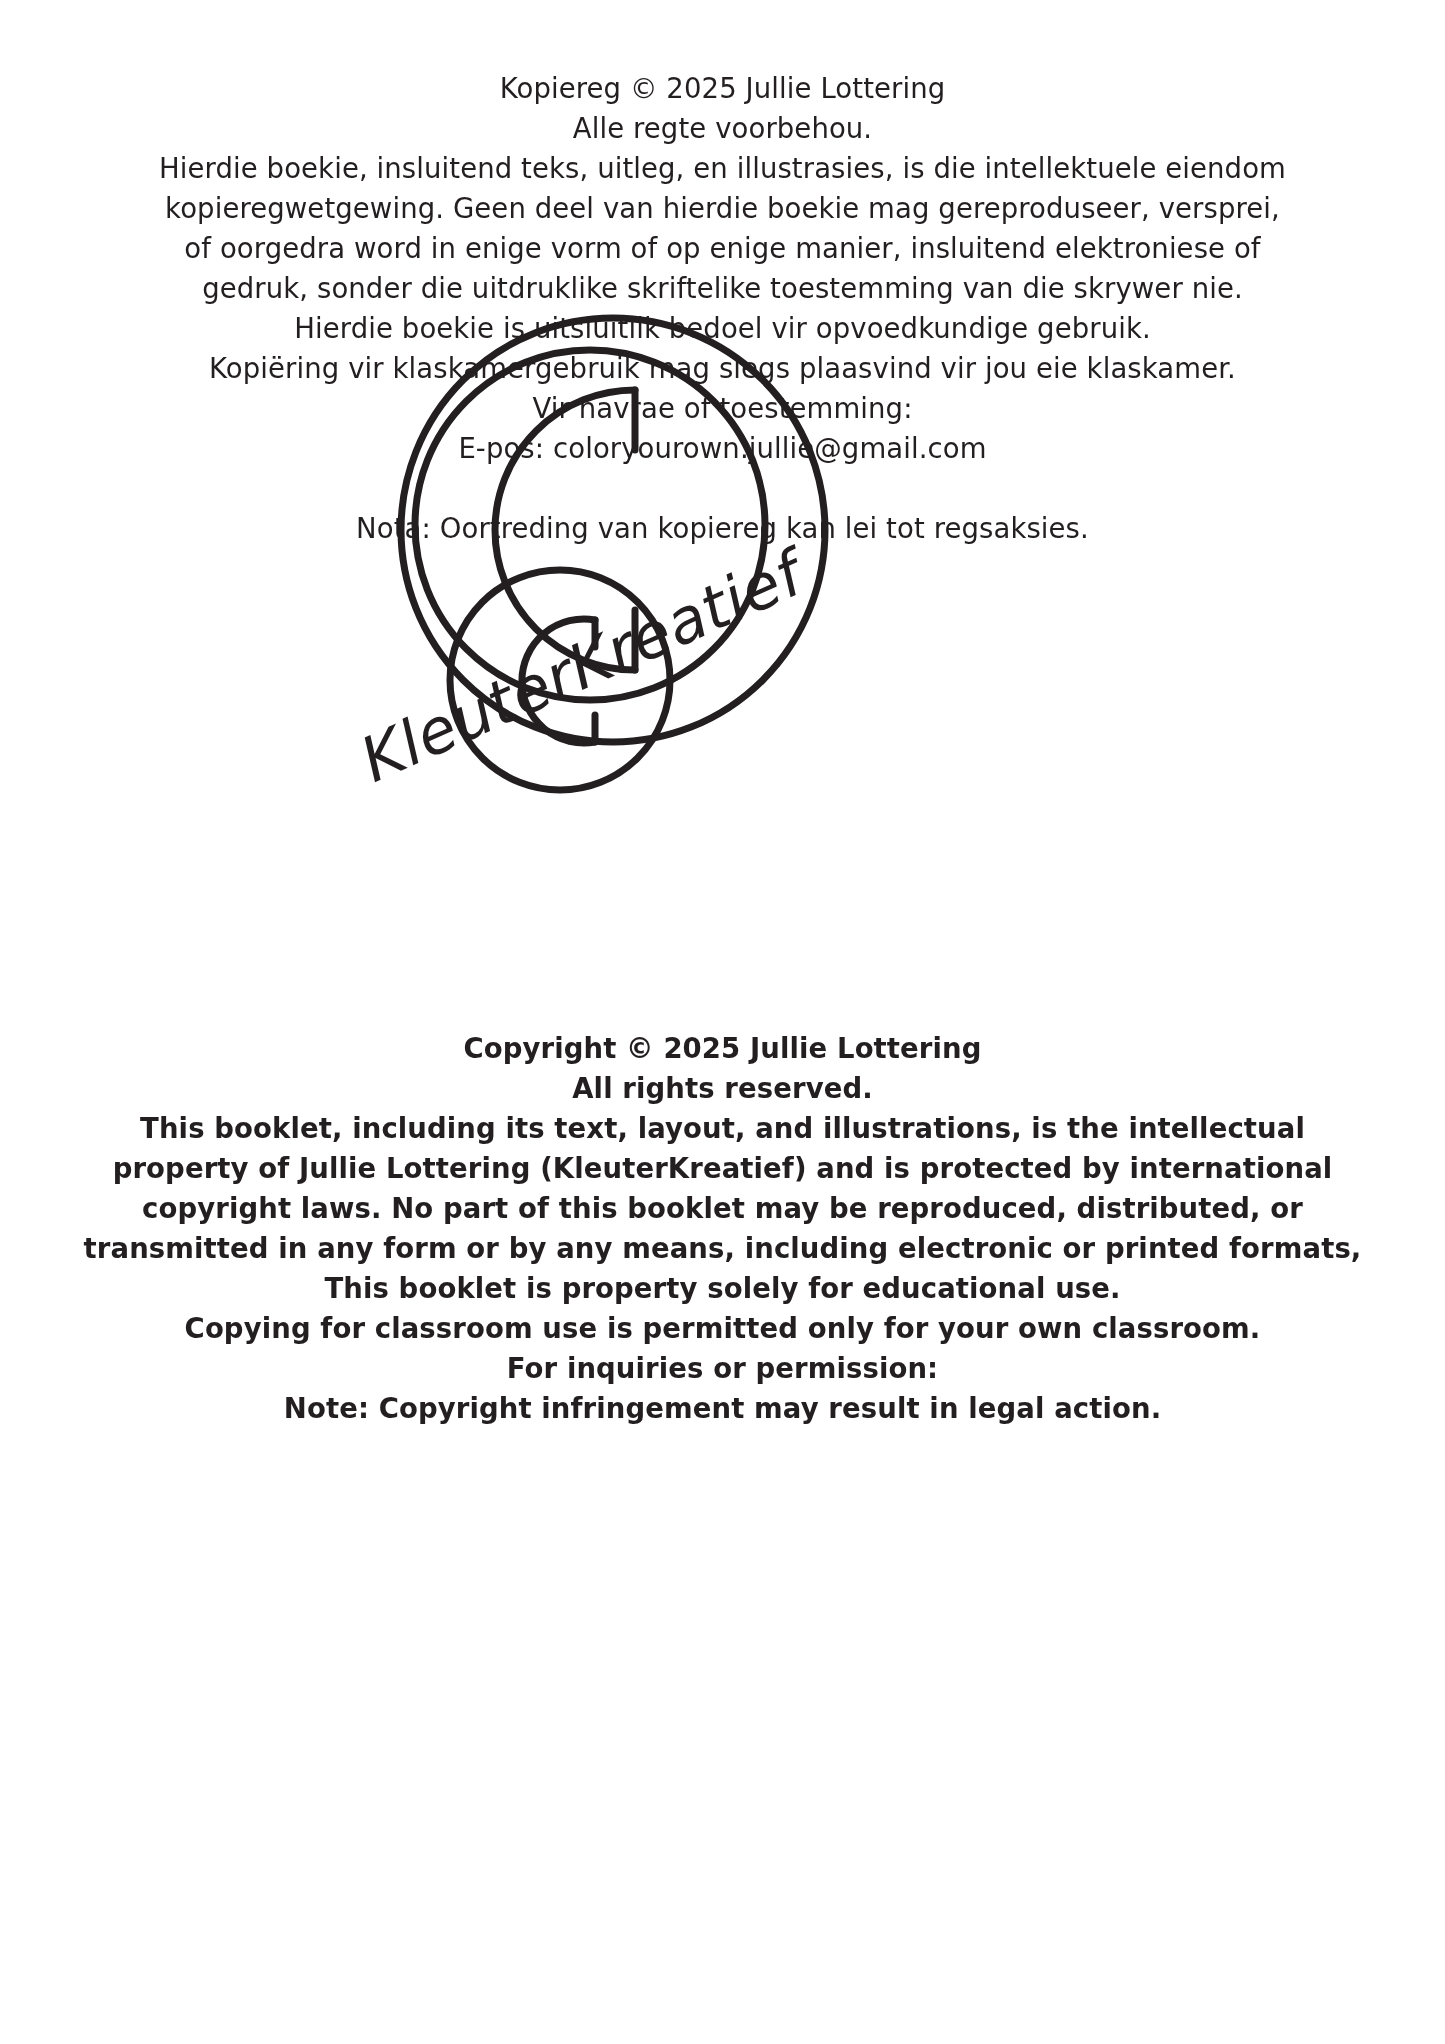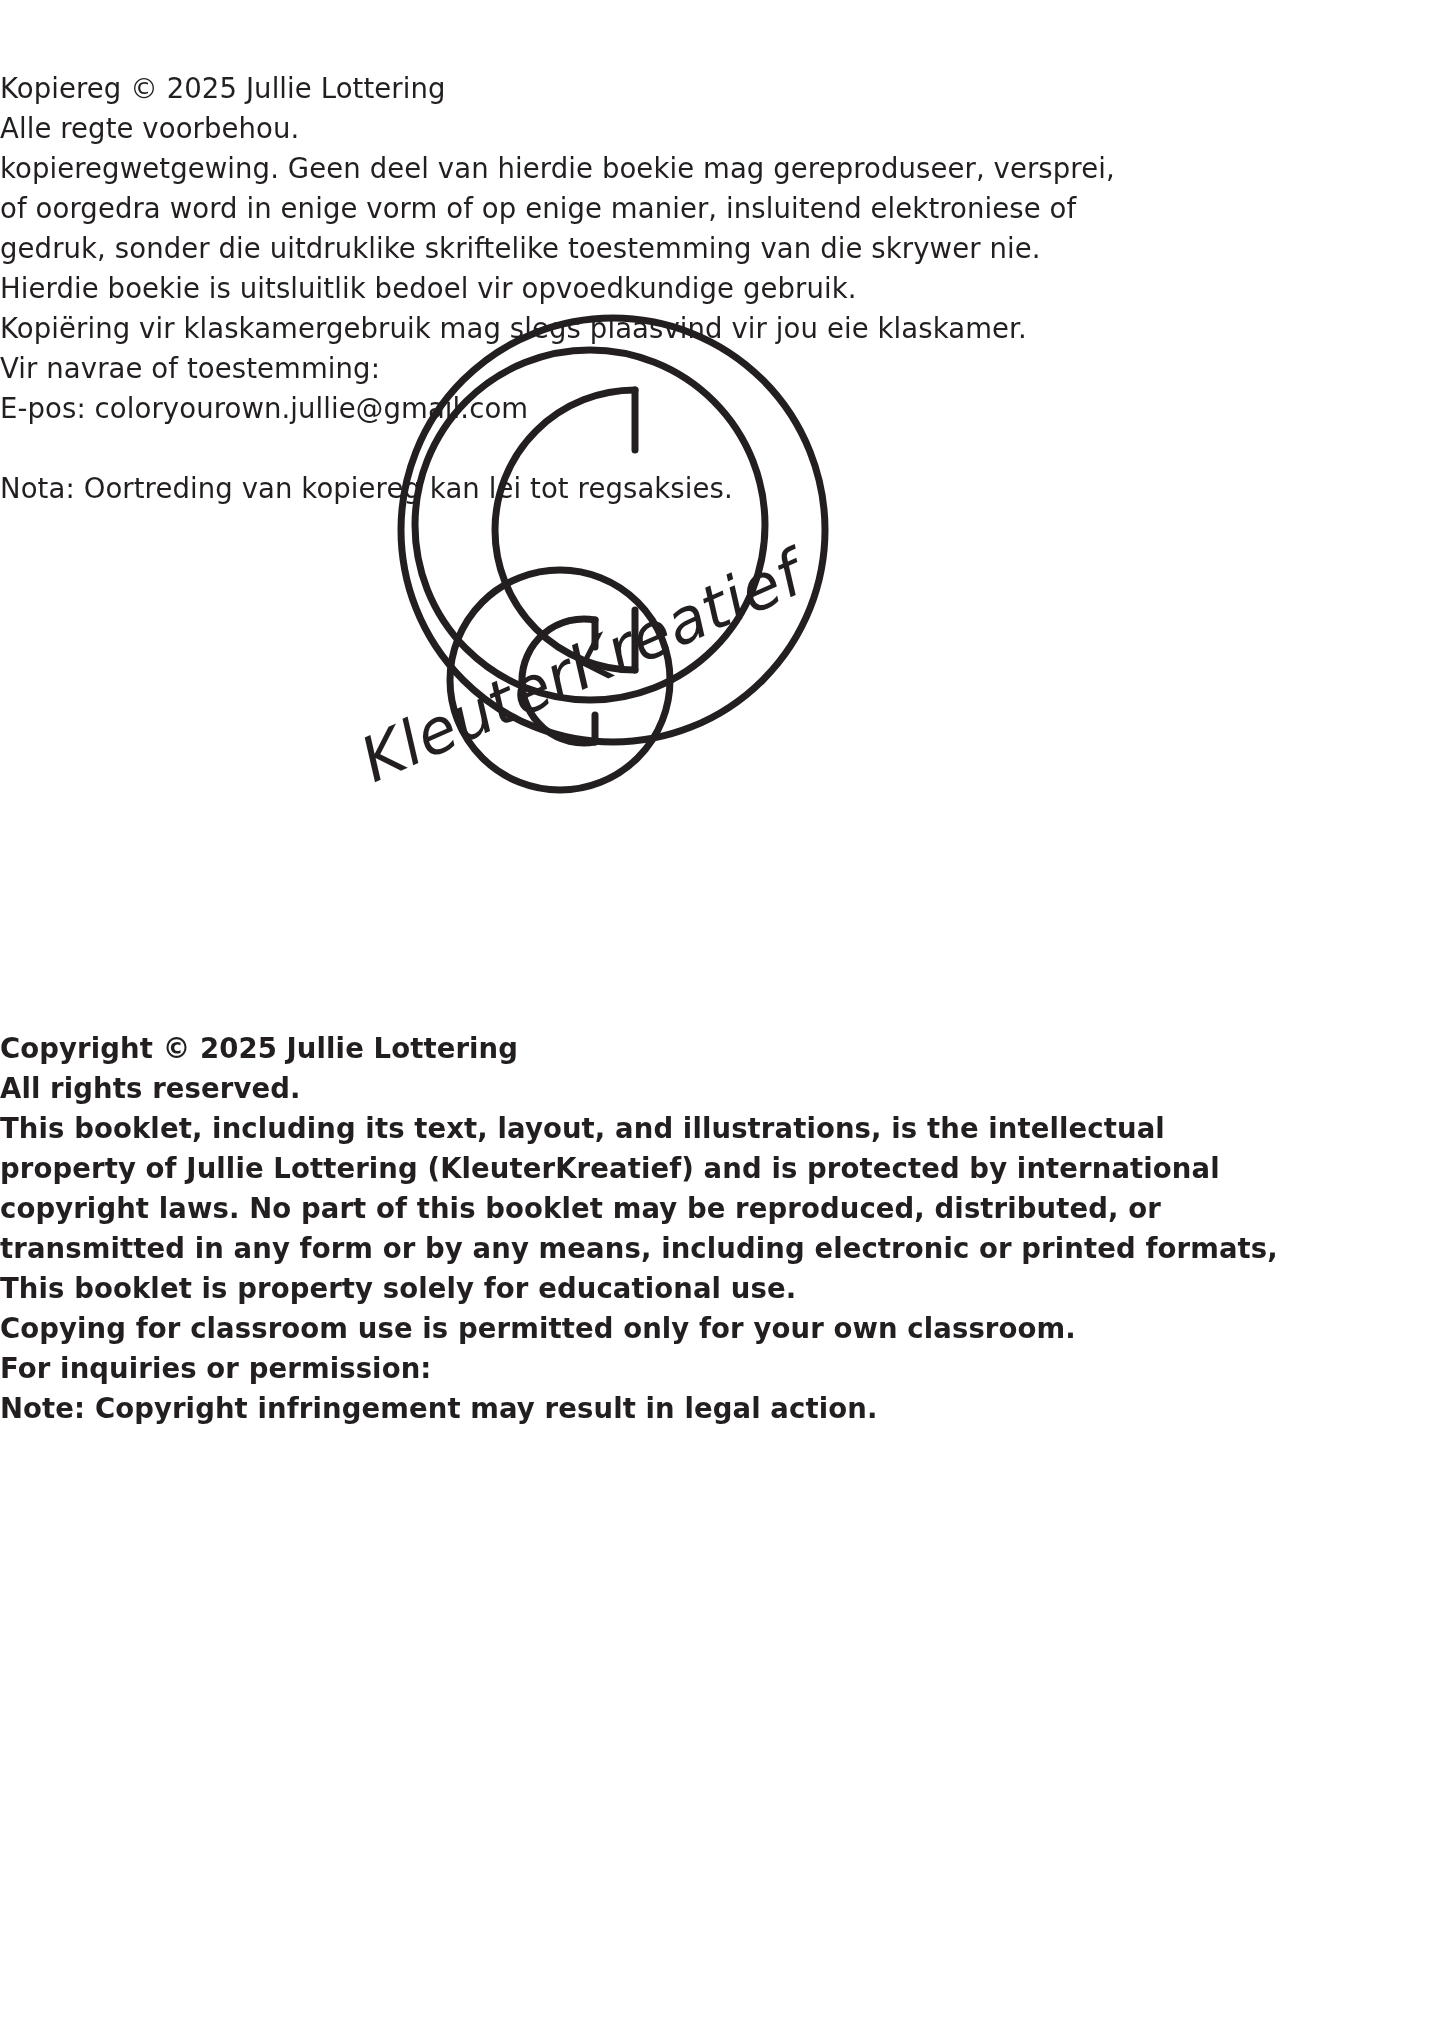--- a/index.html
+++ b/index.html
@@ -19,21 +19,21 @@
   .page {
     position: absolute;
     inset: 0;
   }
 
   
   .copy-block {
     position: absolute;
     left: 0;
     width: 1445px;
-    text-align: left;
+    text-align: center;
     font-size: 27.5px;
     line-height: 40px;
     color: #231f20;
     letter-spacing: 0.1px;
   }
   .copy-block .line {
     display: block;
     white-space: pre;
   }
   .copy-block .line.blank {
@@ -83,20 +83,21 @@
   }
 </style>
 </head>
 <body>
 
 <div class="page">
 
   <div class="copy-block" id="afrikaans-block">
       <span class="line">Kopiereg © 2025 Jullie Lottering</span>
       <span class="line">Alle regte voorbehou.</span>
+      <span class="line">Hierdie boekie, insluitend teks, uitleg, en illustrasies, is die intellektuele eiendom</span>
       <span class="line">kopieregwetgewing. Geen deel van hierdie boekie mag gereproduseer, versprei,</span>
       <span class="line">of oorgedra word in enige vorm of op enige manier, insluitend elektroniese of</span>
       <span class="line">gedruk, sonder die uitdruklike skriftelike toestemming van die skrywer nie.</span>
       <span class="line">Hierdie boekie is uitsluitlik bedoel vir opvoedkundige gebruik.</span>
       <span class="line">Kopiëring vir klaskamergebruik mag slegs plaasvind vir jou eie klaskamer.</span>
       <span class="line">Vir navrae of toestemming:</span>
       <span class="line">E-pos: coloryourown.jullie@gmail.com</span>
       <span class="line blank">&nbsp;</span>
       <span class="line">Nota: Oortreding van kopiereg kan lei tot regsaksies.</span>
     </div>

